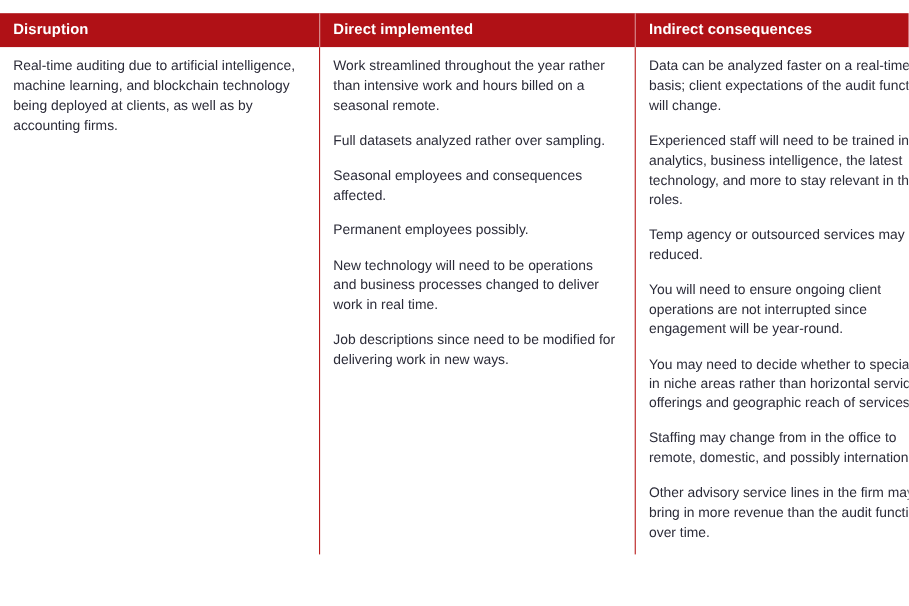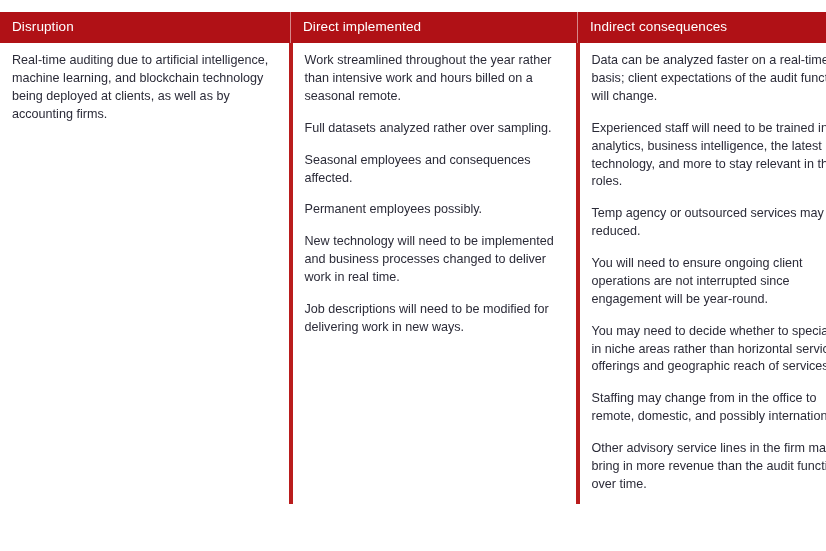--- a/index.html
+++ b/index.html
@@ -27,40 +27,40 @@
     top: 12px;
     width: 826px;
     border-collapse: collapse;
     table-layout: fixed;
   }
 
   .dtable thead th {
     background: #b01116;
     color: #ffffff;
     font-size: 13.5px;
-    font-weight: normal;
+    font-weight: bold;
     text-align: left;
     padding: 7px 0 8px 12px;
     vertical-align: middle;
     letter-spacing: 0.1px;
     border-right: 1px solid #d6888a;
     line-height: 1.2;
   }
   .dtable thead th.last-col {
     border-right: none;
   }
 
   .dtable tbody td {
     background: #ffffff;
     color: #2b2b38;
     font-size: 12.6px;
     line-height: 1.42;
     vertical-align: top;
     padding: 9px 14px 10px 12px;
-    border-right: 4px solid #b91c1c;
+    border-right: 1px solid #b91c1c;
   }
   .dtable tbody td.last-col {
     border-right: none;
     padding-right: 10px;
   }
 
   .col-1 { width: 278px; }
   .col-2 { width: 274px; }
   .col-3 { width: 274px; }
 
@@ -94,22 +94,22 @@
           <ul class="cell-list">
             <li>Real-time auditing due to artificial intelligence, machine learning, and blockchain technology being deployed at clients, as well as by accounting firms.</li>
           </ul>
         </td>
         <td class="col-2">
           <ul class="cell-list">
             <li>Work streamlined throughout the year rather than intensive work and hours billed on a seasonal remote.</li>
             <li>Full datasets analyzed rather over sampling.</li>
             <li>Seasonal employees and consequences affected.</li>
             <li>Permanent employees possibly.</li>
-            <li>New technology will need to be implemented and business processes changed to deliver work in real time.</li>
-            <li>Job descriptions will need to be modified for delivering work in new ways.</li>
+            <li>New technology will need to be operations and business processes changed to deliver work in real time.</li>
+            <li>Job descriptions since need to be modified for delivering work in new ways.</li>
           </ul>
         </td>
         <td class="col-3 last-col">
           <ul class="cell-list">
             <li>Data can be analyzed faster on a real-time basis; client expectations of the audit function will change.</li>
             <li>Experienced staff will need to be trained in analytics, business intelligence, the latest technology, and more to stay relevant in their roles.</li>
             <li>Temp agency or outsourced services may be reduced.</li>
             <li>You will need to ensure ongoing client operations are not interrupted since engagement will be year-round.</li>
             <li>You may need to decide whether to specialize in niche areas rather than horizontal service offerings and geographic reach of services.</li>
             <li>Staffing may change from in the office to remote, domestic, and possibly international.</li>

